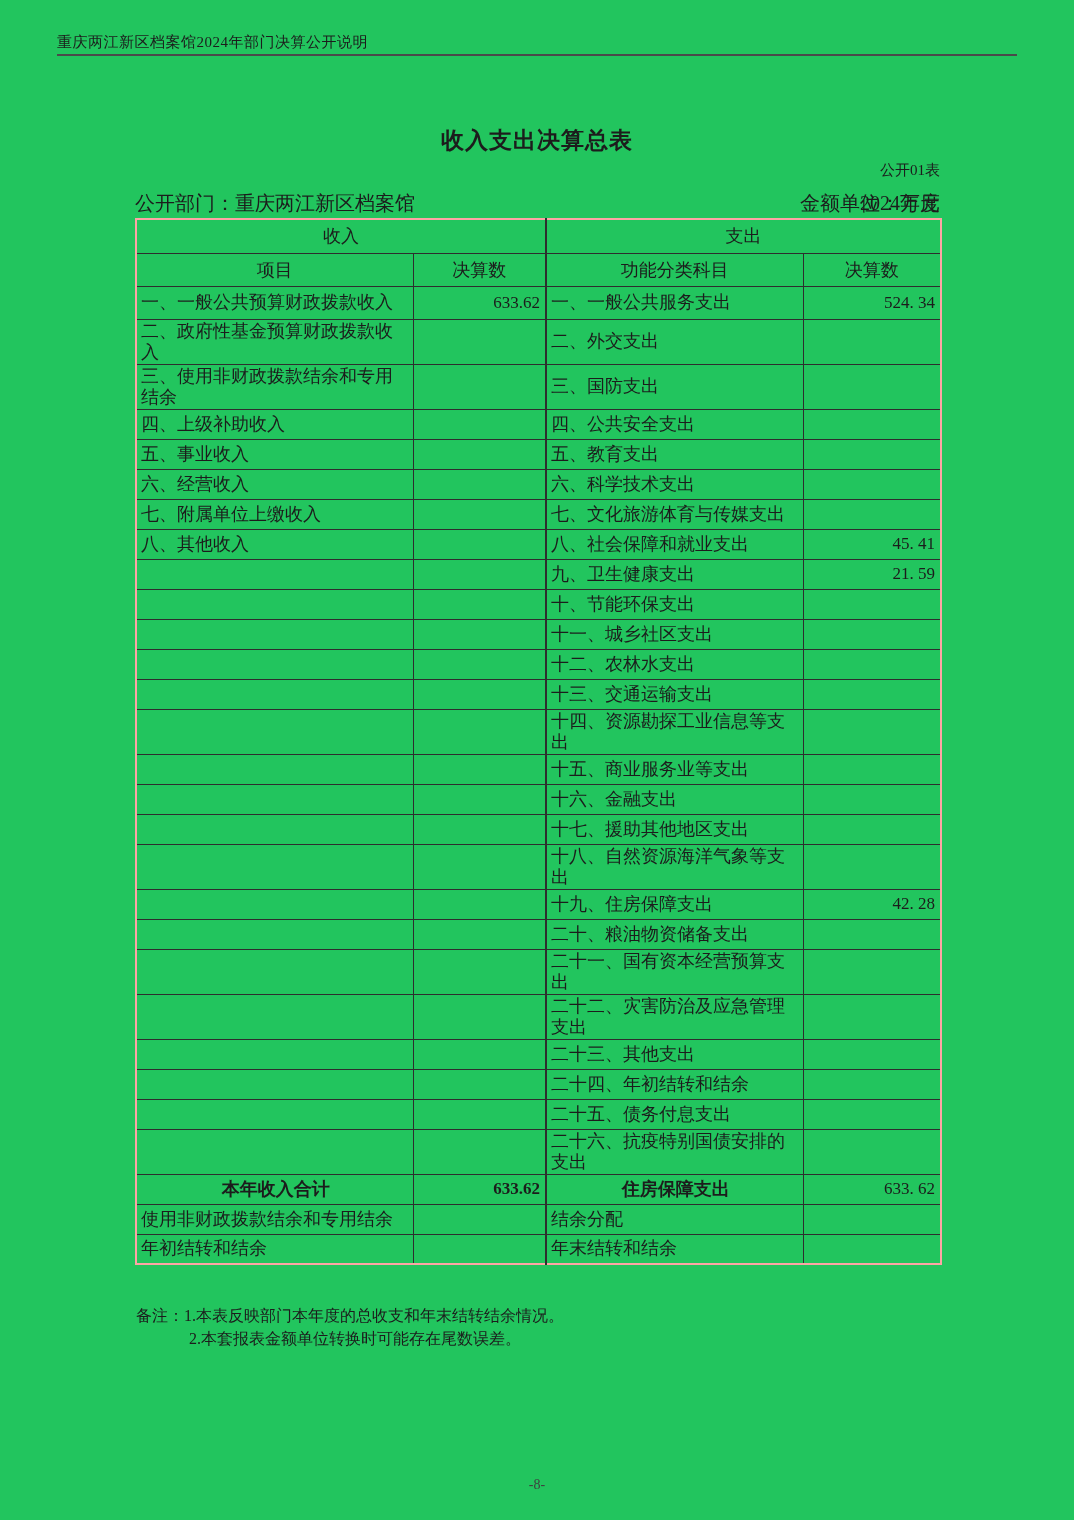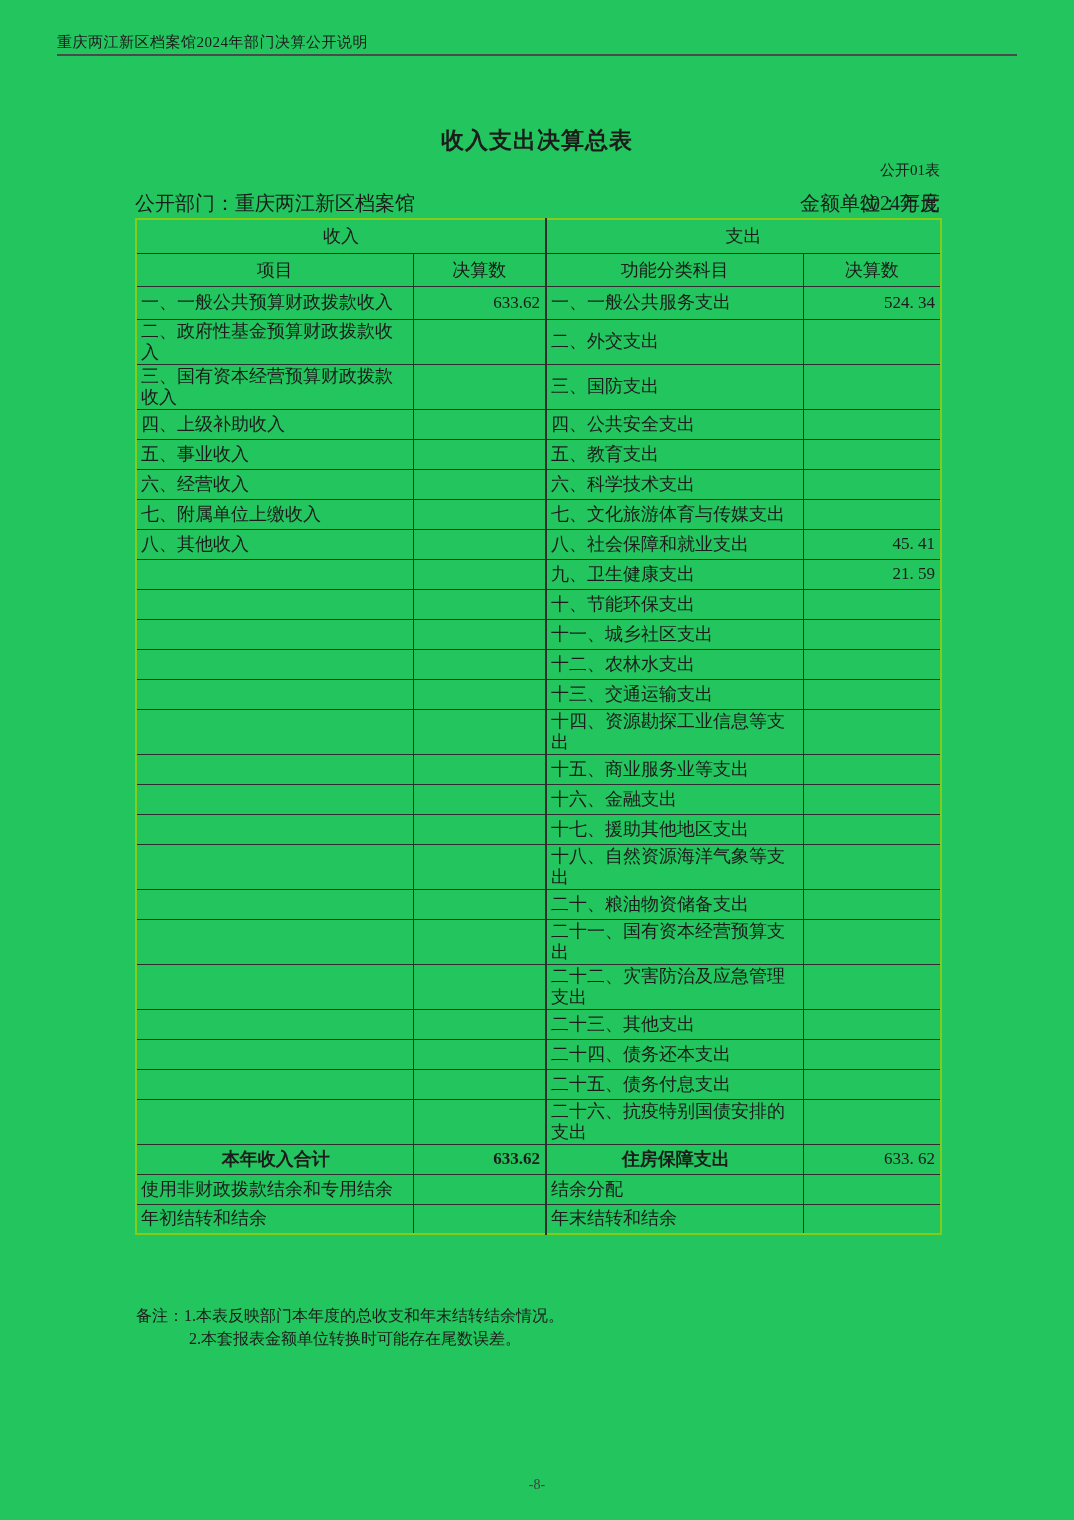--- a/index.html
+++ b/index.html
@@ -37,21 +37,21 @@
   }
   .meta-left   { position:absolute; left:0; top:0; }
   .meta-center { position:absolute; left:0; top:0; width:100%; text-align:right; }
   .meta-right  { position:absolute; right:0; top:0; }
 
   table.budget-table {
     position:absolute; left:135px; top:218px;
     width:805px;
     border-collapse:collapse;
     table-layout:fixed;
-    border:2px solid #84cc16;
+    border:2px solid #fca5a5;
   }
   .budget-table th, .budget-table td {
     border:1px solid #2e2e2e;
     overflow:hidden;
     vertical-align:middle;
   }
   .budget-table .mid { border-left:2px solid #2e2e2e; }
   .budget-table thead th {
     font-weight:normal;
     font-size:18px;
@@ -134,21 +134,21 @@
           <td class="item mid">一、一般公共服务支出</td>
           <td class="val">524. 34</td>
         </tr>
         <tr>
           <td class="item">二、政府性基金预算财政拨款收入</td>
           <td class="val"></td>
           <td class="item mid">二、外交支出</td>
           <td class="val"></td>
         </tr>
         <tr>
-          <td class="item">三、国有资本经营预算财政拨款收入</td>
+          <td class="item">三、使用非财政拨款结余和专用结余</td>
           <td class="val"></td>
           <td class="item mid">三、国防支出</td>
           <td class="val"></td>
         </tr>
         <tr>
           <td class="item">四、上级补助收入</td>
           <td class="val"></td>
           <td class="item mid">四、公共安全支出</td>
           <td class="val"></td>
         </tr>
@@ -232,20 +232,26 @@
         </tr>
         <tr>
           <td class="item"></td>
           <td class="val"></td>
           <td class="item mid">十八、自然资源海洋气象等支出</td>
           <td class="val"></td>
         </tr>
         <tr>
           <td class="item"></td>
           <td class="val"></td>
+          <td class="item mid">十九、住房保障支出</td>
+          <td class="val">42. 28</td>
+        </tr>
+        <tr>
+          <td class="item"></td>
+          <td class="val"></td>
           <td class="item mid">二十、粮油物资储备支出</td>
           <td class="val"></td>
         </tr>
         <tr>
           <td class="item"></td>
           <td class="val"></td>
           <td class="item mid">二十一、国有资本经营预算支出</td>
           <td class="val"></td>
         </tr>
         <tr>
@@ -256,21 +262,21 @@
         </tr>
         <tr>
           <td class="item"></td>
           <td class="val"></td>
           <td class="item mid">二十三、其他支出</td>
           <td class="val"></td>
         </tr>
         <tr>
           <td class="item"></td>
           <td class="val"></td>
-          <td class="item mid">二十四、债务还本支出</td>
+          <td class="item mid">二十四、年初结转和结余</td>
           <td class="val"></td>
         </tr>
         <tr>
           <td class="item"></td>
           <td class="val"></td>
           <td class="item mid">二十五、债务付息支出</td>
           <td class="val"></td>
         </tr>
         <tr>
           <td class="item"></td>

